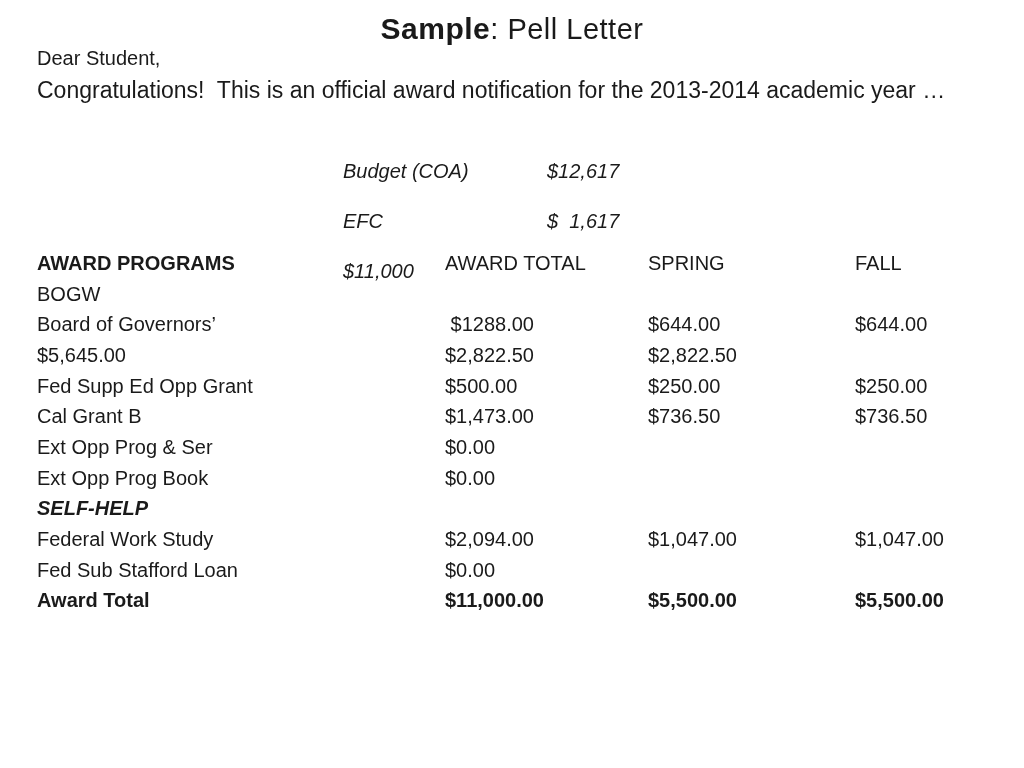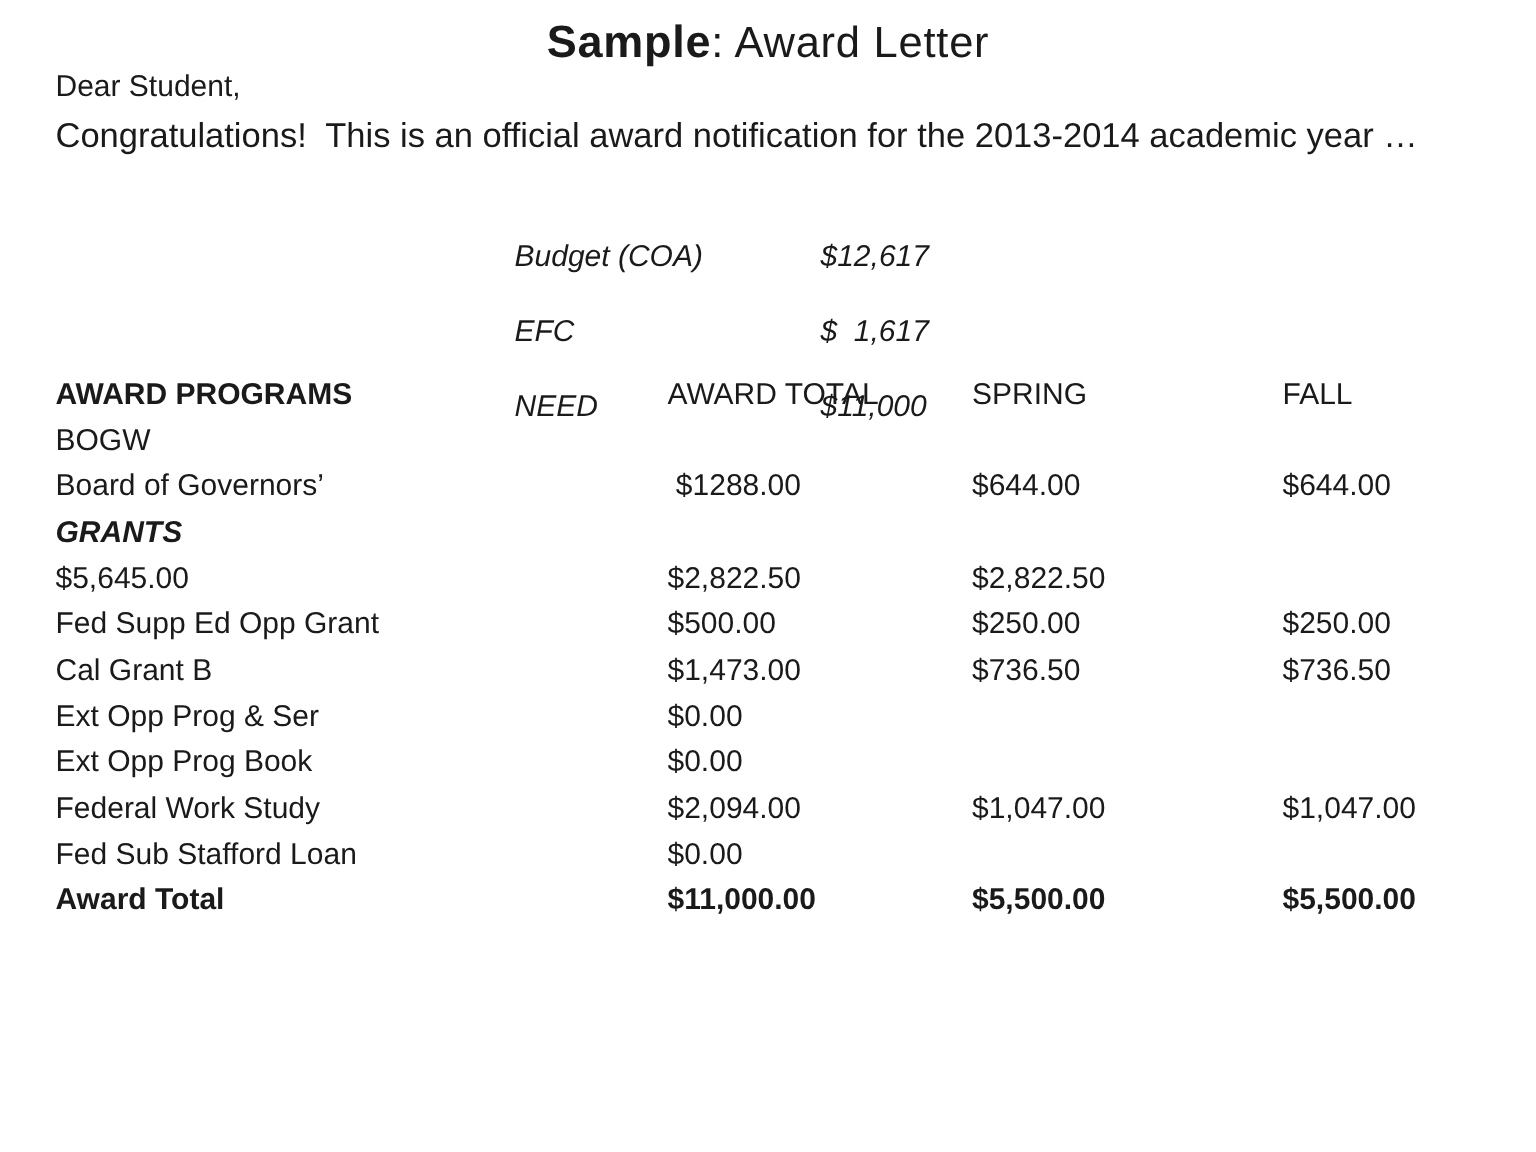--- a/index.html
+++ b/index.html
@@ -85,37 +85,36 @@
   }
   .row-bold {
     font-weight: bold;
   }
 </style>
 </head>
 <body>
 
 <div class="slide">
 
-  <div class="title"><span class="title-bold">Sample</span><span>: Award Letter</span></div>
+  <div class="title"><span class="title-bold">Sample</span><span>: Pell Letter</span></div>
 
   <div class="greeting">Dear Student,</div>
 
   <div class="intro">Congratulations!  This is an official award notification for the 2013-2014 academic year …</div>
 
   <div class="budget">
     <div class="budget-row">
       <div>Budget (COA)</div>
       <div>$12,617</div>
     </div>
     <div class="budget-row">
       <div>EFC</div>
       <div>$  1,617</div>
     </div>
     <div class="budget-row">
-      <div>NEED</div>
       <div>$11,000</div>
     </div>
   </div>
 
   <div class="awards">
 
     <div class="award-row">
       <div class="cell-bold">AWARD PROGRAMS</div>
       <div>AWARD TOTAL</div>
       <div>SPRING</div>
@@ -129,26 +128,20 @@
       <div></div>
     </div>
 
     <div class="award-row">
       <div>Board of Governors’</div>
       <div> $1288.00</div>
       <div>$644.00</div>
       <div>$644.00</div>
     </div>
 
-    <div class="award-row row-section">
-      <div>GRANTS</div>
-      <div></div>
-      <div></div>
-      <div></div>
-    </div>
 
     <div class="award-row">
       <div>$5,645.00</div>
       <div>$2,822.50</div>
       <div>$2,822.50</div>
     </div>
 
     <div class="award-row">
       <div>Fed Supp Ed Opp Grant</div>
       <div>$500.00</div>
@@ -170,20 +163,26 @@
       <div></div>
     </div>
 
     <div class="award-row">
       <div>Ext Opp Prog Book</div>
       <div>$0.00</div>
       <div></div>
       <div></div>
     </div>
 
+    <div class="award-row row-section">
+      <div>SELF-HELP</div>
+      <div></div>
+      <div></div>
+      <div></div>
+    </div>
 
     <div class="award-row">
       <div>Federal Work Study</div>
       <div>$2,094.00</div>
       <div>$1,047.00</div>
       <div>$1,047.00</div>
     </div>
 
     <div class="award-row">
       <div>Fed Sub Stafford Loan</div>

